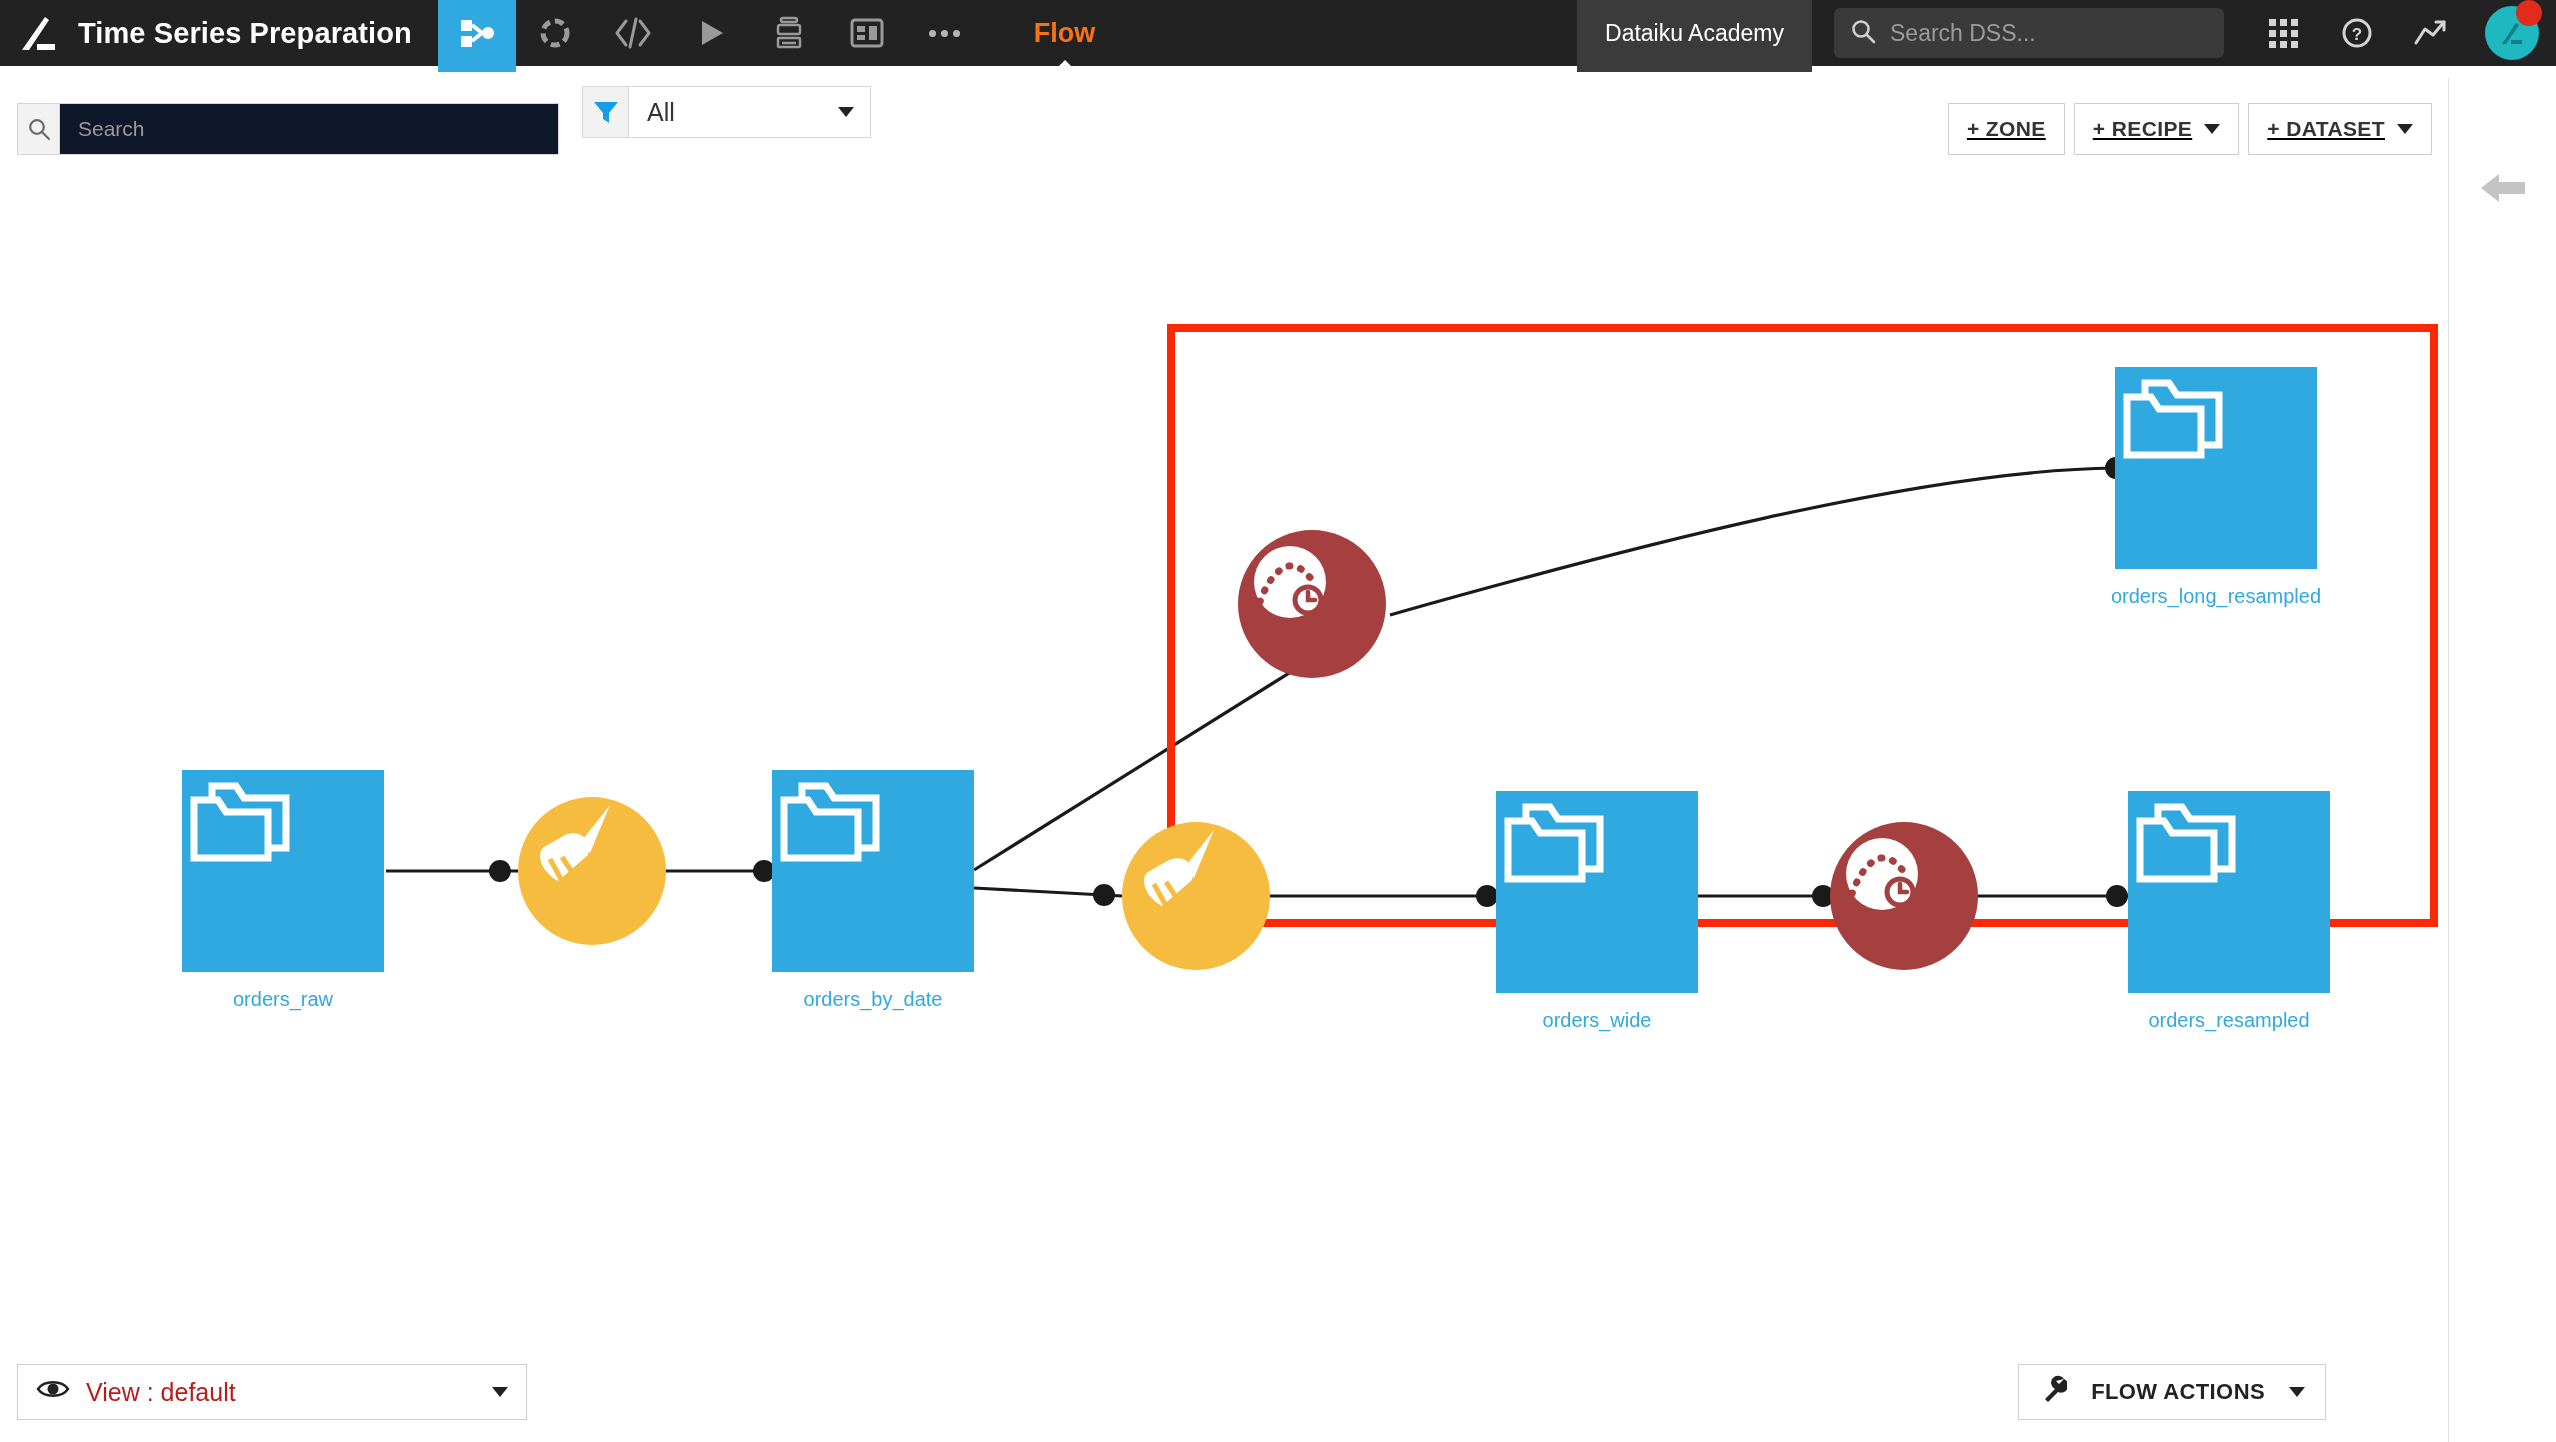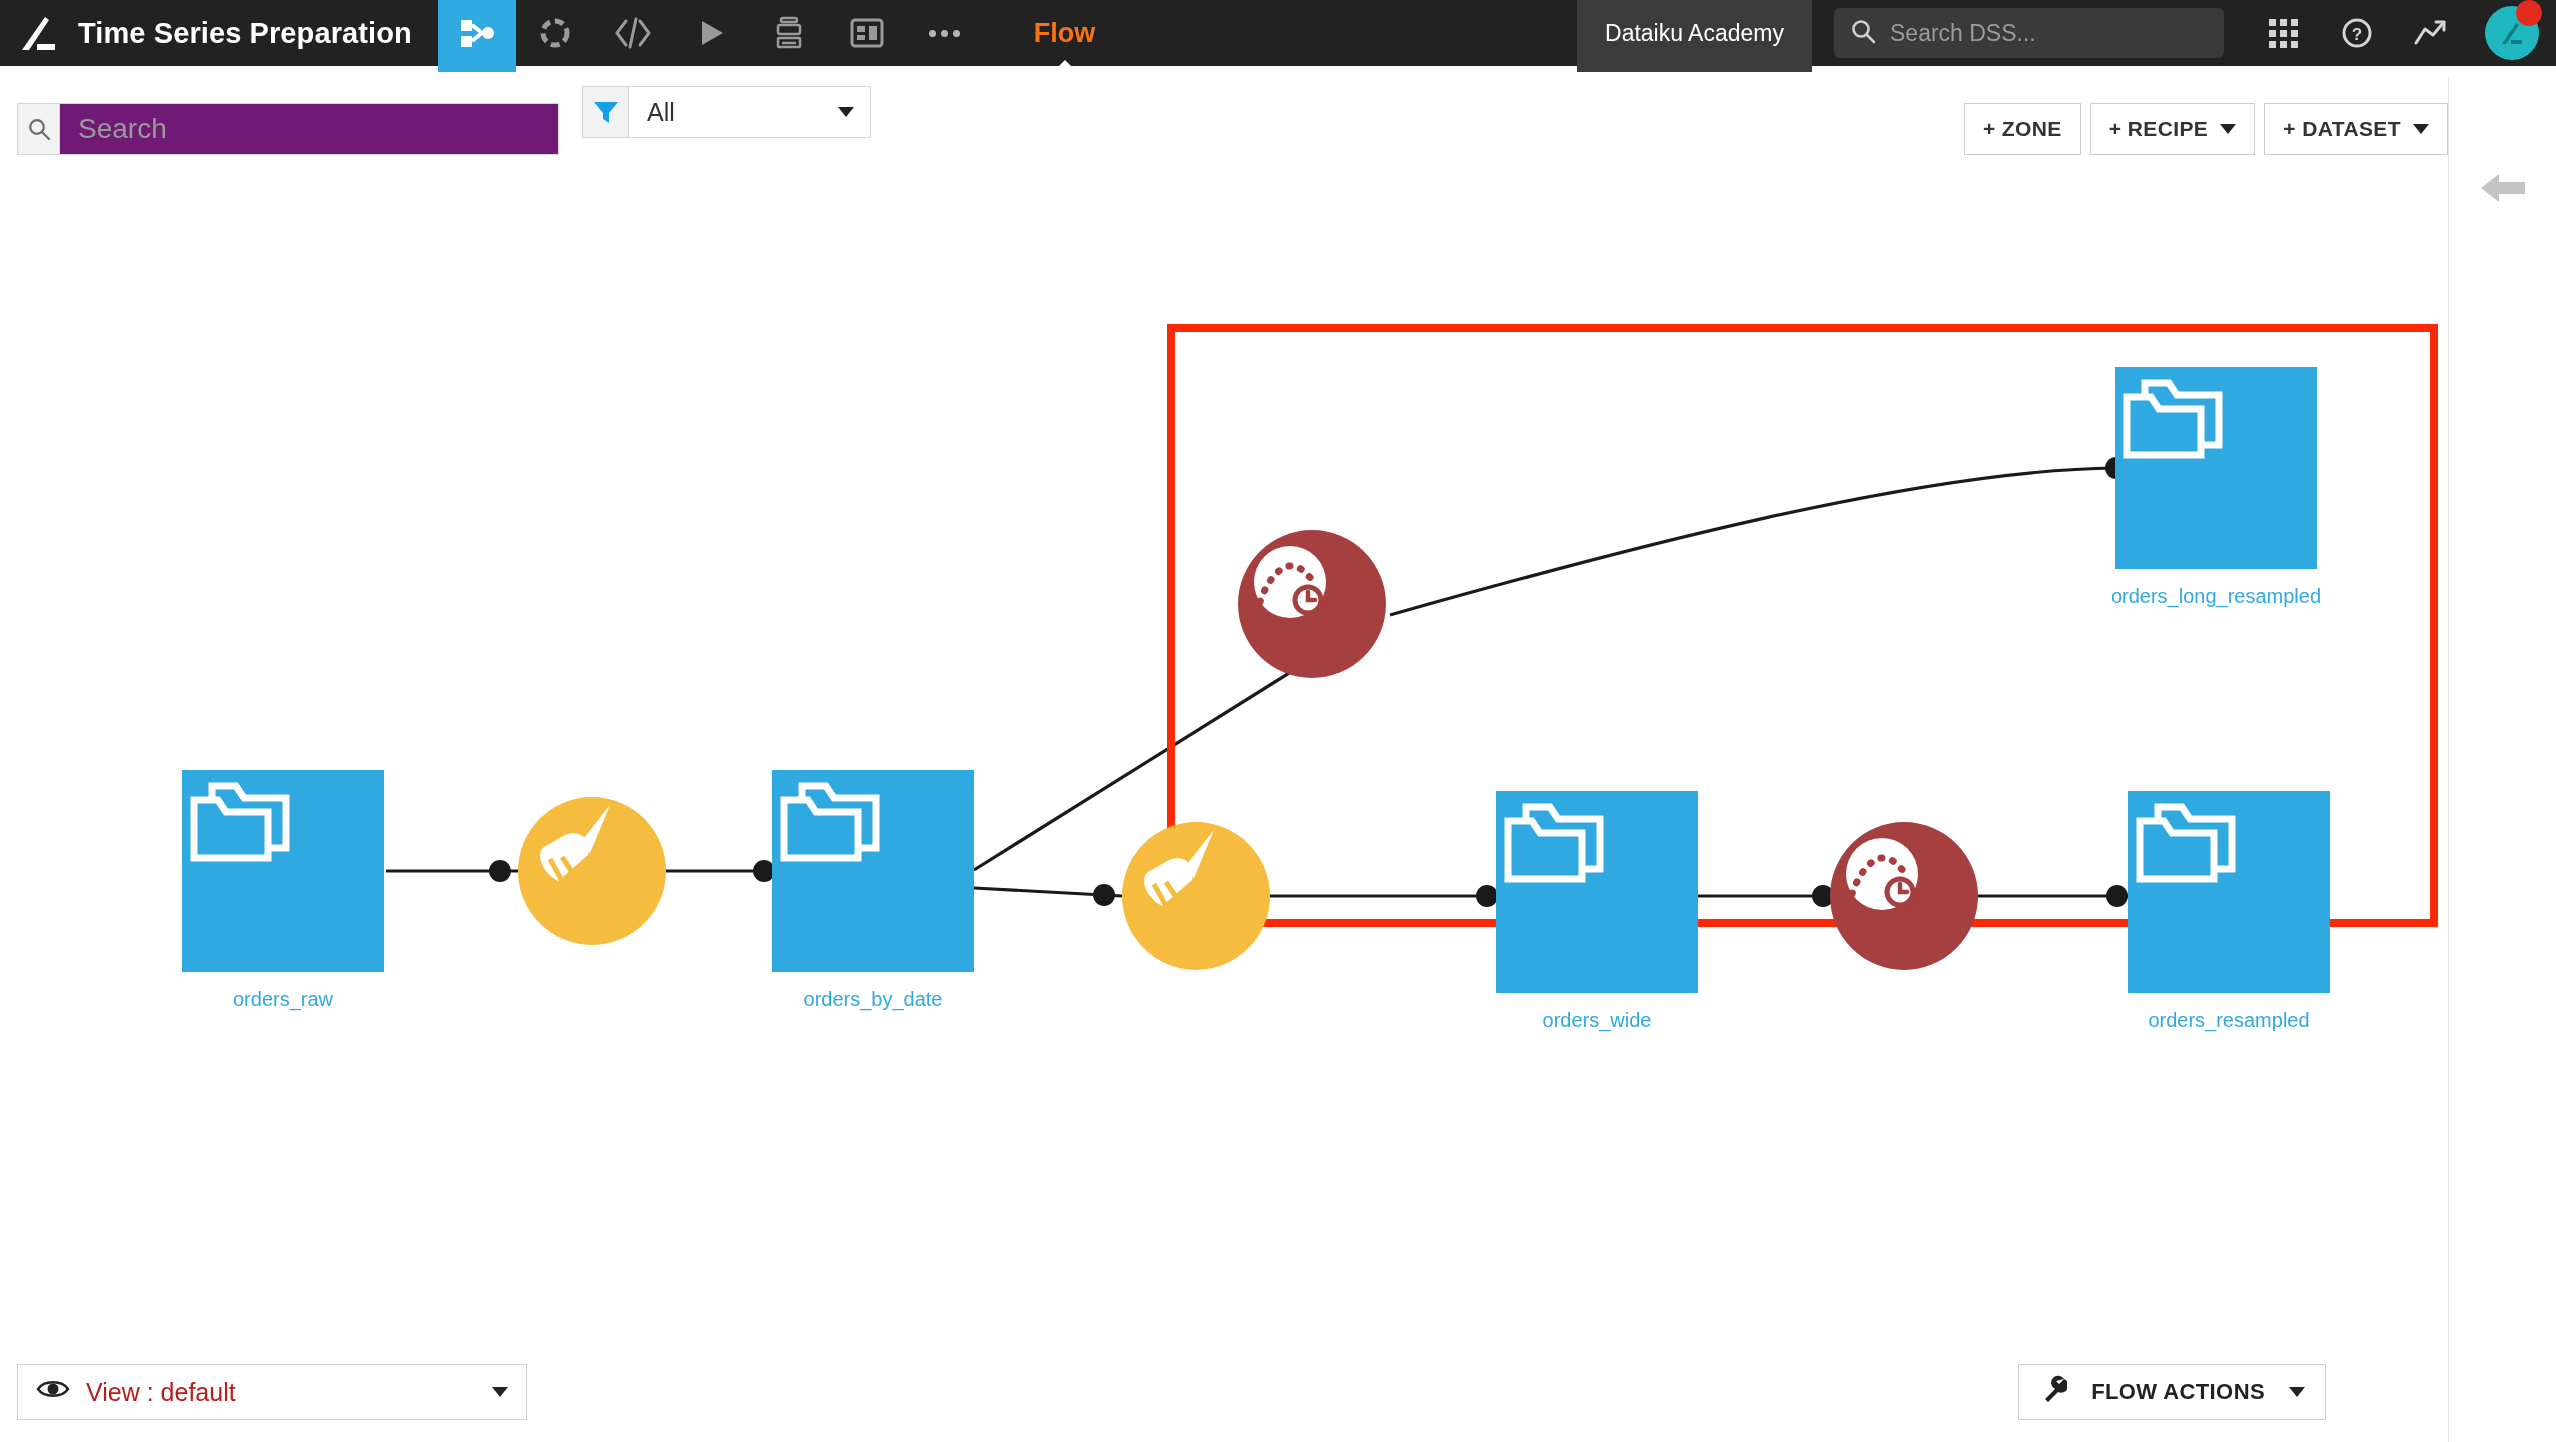--- a/index.html
+++ b/index.html
@@ -67,37 +67,37 @@
   }
 
   
   .toolbar { position: absolute; left: 0; top: 78px; width: 2556px; height: 92px; background:#fff; }
   .search-group { position: absolute; left: 17px; top: 25px; display: flex; height: 52px; }
   .sg-icon {
     width: 42px; border: 1px solid #d6d6d6; border-right: none; background: #f2f2f2;
     display:flex; align-items:center; justify-content:center; color:#6b6b6b;
   }
   .sg-input {
-    width: 500px; border: 1px solid #d6d6d6; background:#701a75;
-    display:flex; align-items:center; padding-left: 18px; color:#9a9a9a; font-size: 28px;
+    width: 500px; border: 1px solid #d6d6d6; background:#0f172a;
+    display:flex; align-items:center; padding-left: 18px; color:#9a9a9a; font-size: 21px;
   }
   .filter-group { position: absolute; left: 550px; top: 8px; display:flex; height: 52px; padding-left: 32px; }
   .fg-icon {
     width: 46px; border: 1px solid #d6d6d6; border-right:none; background:#f2f2f2;
     display:flex; align-items:center; justify-content:center;
   }
   .fg-select {
     width: 243px; border: 1px solid #d6d6d6; background:#fff; display:flex; align-items:center;
     justify-content: space-between; padding: 0 16px 0 18px; font-size: 25px; color:#333;
   }
   .counts { position:absolute; left: 18px; top: 92px; font-size: 23px; color:#333; }
   .counts b { font-weight: 700; color:#333; }
   .counts a { color:#2a8fd0; text-decoration:none; }
 
-  .tb-right { position: absolute; right: 108px; top: 25px; display:flex; gap: 9px; }
+  .tb-right { position: absolute; right: 124px; top: 25px; display:flex; gap: 9px; text-decoration: underline; }
   .tb-btn {
     height: 52px; border: 1px solid #cdcdcd; background:#fff; color:#333;
     font-size: 21px; font-weight: 700; letter-spacing:.4px;
     display:flex; align-items:center; gap: 12px; padding: 0 18px; white-space:nowrap;
   }
   .caret-dn { width:0;height:0;border-left:8px solid transparent;border-right:8px solid transparent;border-top:10px solid #222; }
 
   
   .right-panel {
     position:absolute; right:0; top:78px; width: 108px; height: 1364px;

